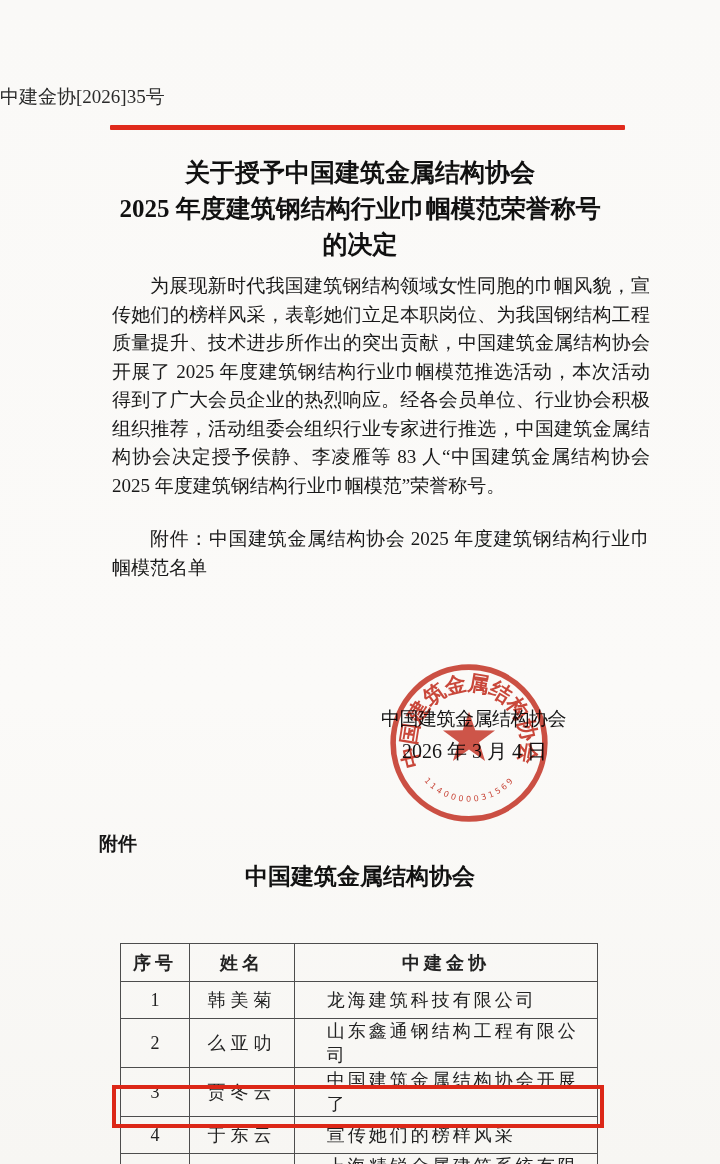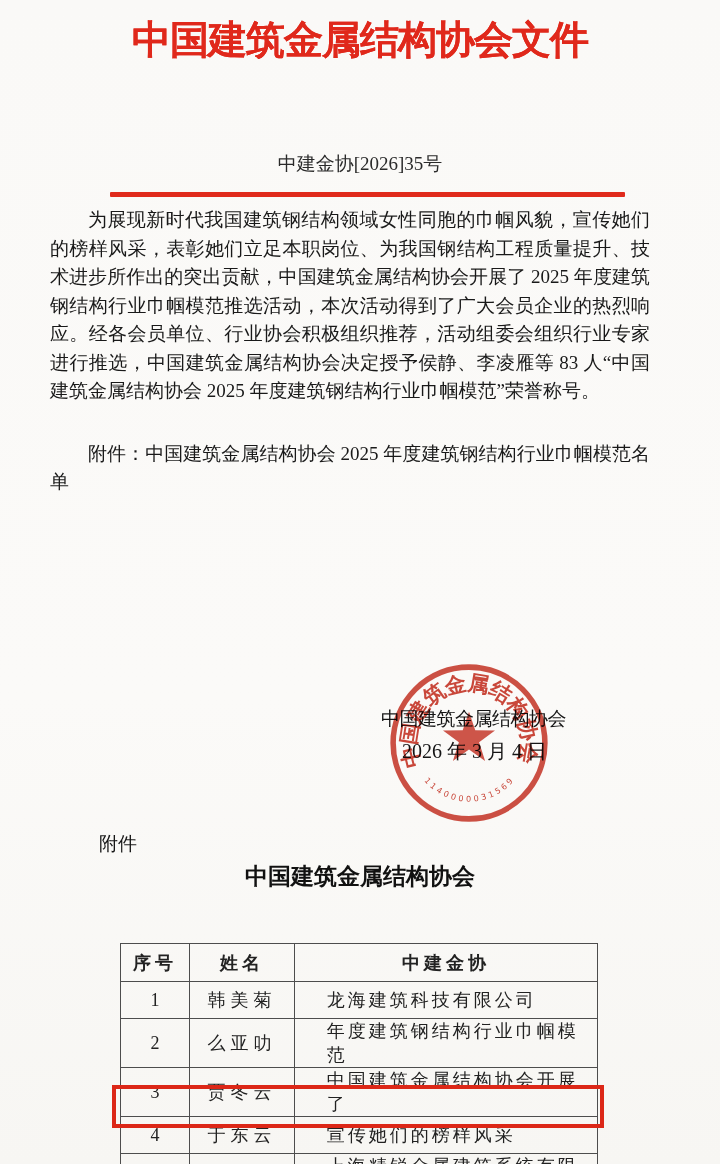--- a/index.html
+++ b/index.html
@@ -9,51 +9,55 @@
     background:linear-gradient(180deg,#faf9f7 0%, #fbfaf8 60%, #f7f6f3 100%);
     font-family:"Liberation Serif","DejaVu Serif",serif;color:#1f1f1f;
   }
   .header-title{
     padding-top:13px;text-align:center;
     font-size:39px;font-weight:700;letter-spacing:-1px;
     color:#e0281b;
     text-shadow:0 0 .5px #e0281b;
     white-space:nowrap;
   }
-  .doc-number{margin-top:84px;text-align:center;font-size:19px;color:#2a2a2a;}
+  .doc-number{margin-top:84px;font-size:19px;color:#2a2a2a;}
   .red-rule{margin-top:15px;margin-left:110px;width:515px;height:5px;background:#e02a1c;border-radius:1px;}
   .doc-title{margin-top:25px;text-align:center;font-weight:700;font-size:25px;line-height:36px;color:#111;}
-  .body-text{margin-top:9px;padding:0 70px 0 50px;font-size:19px;line-height:28.5px;text-align:justify;color:#191919;}
+  .body-text{margin-top:9px;padding:0 70px 0 112px;font-size:19px;line-height:28.5px;text-align:justify;color:#191919;}
   .body-text p{margin:0;text-indent:2em;}
-  .body-text p.attachment-note{margin-top:34px;}
+  .body-text p.attachment-note{margin-top:25px;}
   .sig-org{position:absolute;left:381px;top:706px;font-size:19px;letter-spacing:-0.5px;color:#141414;z-index:2;}
   .sig-date{position:absolute;left:402px;top:738px;font-size:20px;color:#141414;z-index:2;}
   .seal{position:absolute;left:383px;top:657px;width:172px;height:172px;z-index:3;mix-blend-mode:multiply;opacity:.93;}
-  .attach-label{position:absolute;left:99px;top:831px;font-size:19px;font-weight:400;color:#161616;text-align:center;}
+  .attach-label{position:absolute;left:99px;top:831px;font-size:19px;font-weight:700;color:#161616;text-align:center;}
   .attach-title{position:absolute;left:0;top:860px;width:720px;text-align:center;font-size:23px;font-weight:700;line-height:34px;color:#111;}
   .roster{position:absolute;left:120px;top:943px;width:478px;border-collapse:collapse;font-size:18px;color:#222;}
   .roster th,.roster td{border:1px solid #4d4d4d;padding:0;}
   .roster th{height:37px;font-weight:700;letter-spacing:4px;text-align:center;}
   .roster td{height:36px;text-align:center;}
   .roster td.col-no{width:72px;letter-spacing:0;}
   .roster td.col-name{width:111px;letter-spacing:5px;}
   .roster td.col-org{width:292px;text-align:left;padding-left:32px;letter-spacing:3px;}
   .row-highlight{position:absolute;left:112px;top:1085px;width:484px;height:35px;border:4px solid #dc2717;z-index:4;}
 </style>
 </head>
 <body>
 
 <div class="page">
 
-  <div class="header-title">中国建筑金属结构协会文件</div>
 
   <div class="doc-number">中建金协[2026]35号</div>
 
   <div class="red-rule"></div>
 
+  <div class="doc-title">
+    <div>关于授予中国建筑金属结构协会</div>
+    <div>2025 年度建筑钢结构行业巾帼模范荣誉称号</div>
+    <div>的决定</div>
+  </div>
 
   <div class="body-text">
     <p>为展现新时代我国建筑钢结构领域女性同胞的巾帼风貌，宣传她们的榜样风采，表彰她们立足本职岗位、为我国钢结构工程质量提升、技术进步所作出的突出贡献，中国建筑金属结构协会开展了 2025 年度建筑钢结构行业巾帼模范推选活动，本次活动得到了广大会员企业的热烈响应。经各会员单位、行业协会积极组织推荐，活动组委会组织行业专家进行推选，中国建筑金属结构协会决定授予侯静、李凌雁等 83 人“中国建筑金属结构协会 2025 年度建筑钢结构行业巾帼模范”荣誉称号。</p>
     <p class="attachment-note">附件：中国建筑金属结构协会 2025 年度建筑钢结构行业巾帼模范名单</p>
   </div>
 
   <div class="sig-org">中国建筑金属结构协会</div>
   <div class="sig-date">2026 年 3 月 4 日</div>
 
   <svg class="seal" viewBox="0 0 170 170" aria-hidden="true">
@@ -87,21 +91,21 @@
     </thead>
     <tbody>
       <tr>
         <td class="col-no">1</td>
         <td class="col-name">韩美菊</td>
         <td class="col-org">龙海建筑科技有限公司</td>
       </tr>
       <tr>
         <td class="col-no">2</td>
         <td class="col-name">么亚叻</td>
-        <td class="col-org">年度建筑钢结构行业巾帼模范</td>
+        <td class="col-org">山东鑫通钢结构工程有限公司</td>
       </tr>
       <tr>
         <td class="col-no">3</td>
         <td class="col-name">贾冬云</td>
         <td class="col-org">中国建筑金属结构协会开展了</td>
       </tr>
       <tr>
         <td class="col-no">4</td>
         <td class="col-name">于东云</td>
         <td class="col-org">宣传她们的榜样风采</td>

